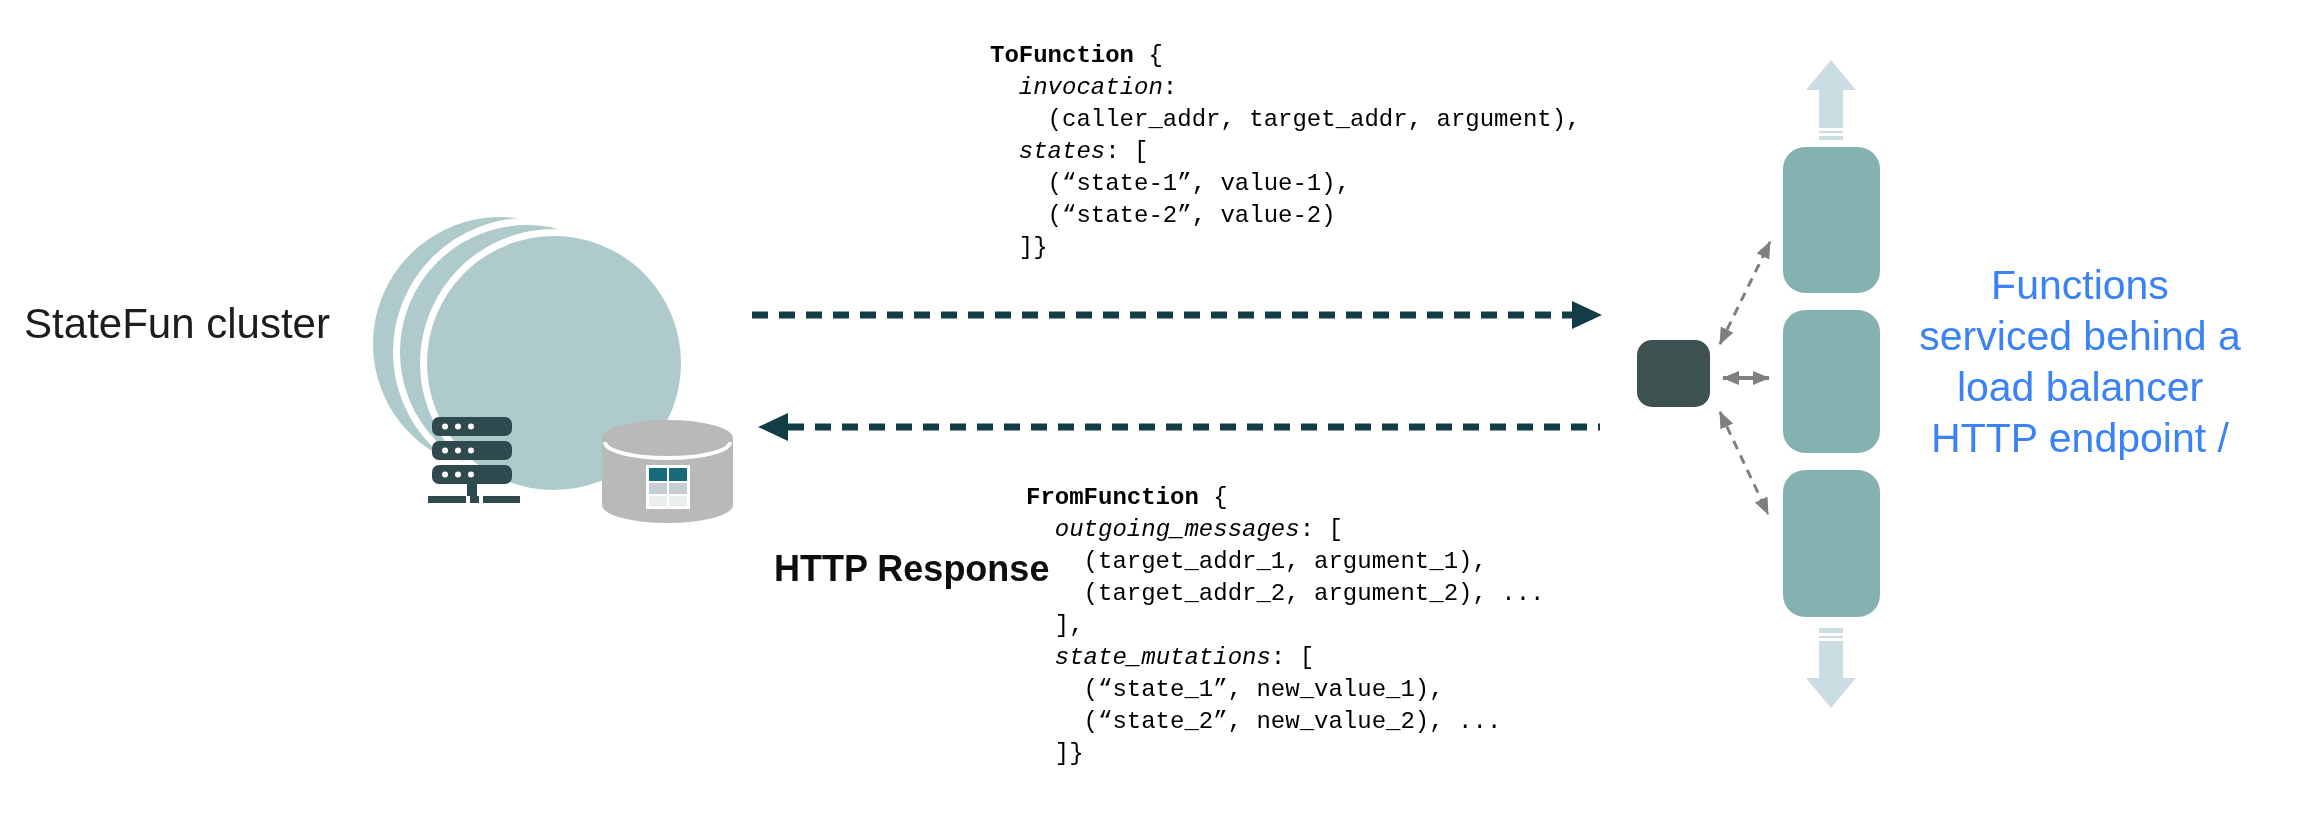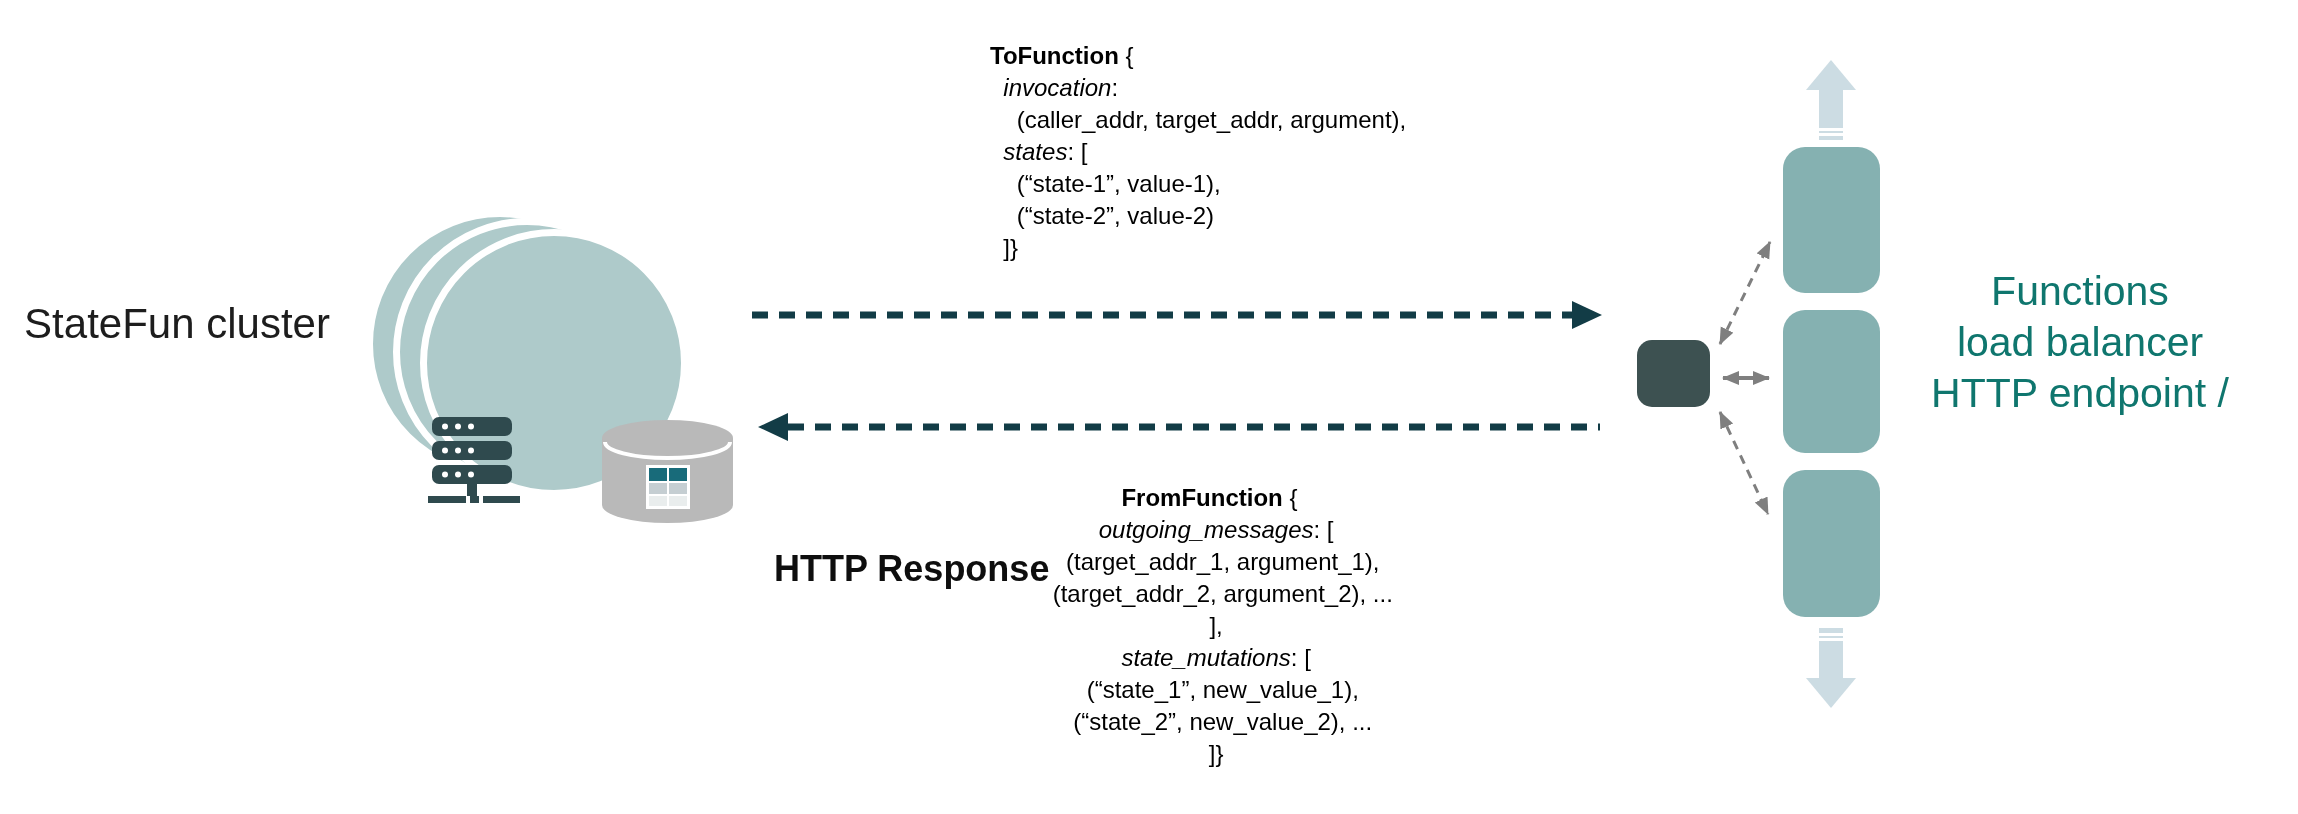--- a/index.html
+++ b/index.html
@@ -8,30 +8,30 @@
   .abs{position:absolute;}
   
   .circle{position:absolute;width:254px;height:254px;border-radius:50%;
           background:#aecaca;border:7px solid #ffffff;box-sizing:content-box;}
   .c1{left:366px;top:210px;}
   .c2{left:393px;top:218px;}
   .c3{left:420px;top:229px;}
   
   .left-label{position:absolute;left:18px;top:296px;width:318px;text-align:center;
               font-size:42px;line-height:56px;color:#1d1d1d;}
-  .right-label{position:absolute;left:1918px;top:266px;width:324px;text-align:center;
-               font-size:41px;line-height:51px;color:#0f766e;}
+  .right-label{position:absolute;left:1918px;top:260px;width:324px;text-align:center;
+               font-size:41px;line-height:51px;color:#3b82f6;}
   .hlabel{position:absolute;font-weight:bold;font-size:36px;color:#0e0e0e;}
   .post{left:774px;top:128px;}
   .resp{left:774px;top:548px;}
   
-  .code{position:absolute;font-family:Liberation Sans, sans-serif;
+  .code{position:absolute;font-family:Liberation Mono, monospace;
         font-size:24px;line-height:32px;white-space:pre;color:#000;}
   .codeTop{left:990px;top:40px;}
-  .codeBottom{left:1026px;top:482px;text-align:center;}
+  .codeBottom{left:1026px;top:482px;}
   .cb{font-weight:bold;}
   .ci{font-style:italic;}
   
   .lb{position:absolute;left:1637px;top:340px;width:73px;height:67px;
       border-radius:15px;background:#3d5151;}
   .fbox{position:absolute;left:1783px;width:97px;background:#85b1b1;border-radius:22px;}
   .f1{top:147px;height:146px;}
   .f2{top:310px;height:143px;}
   .f3{top:470px;height:147px;}
   .overlay{position:absolute;left:0;top:0;}
@@ -127,17 +127,18 @@
   <div class="code codeTop"><div><span class="cb">ToFunction</span><span> {</span></div><div><span>  </span><span class="ci">invocation</span><span>:</span></div><div><span>    (caller_addr, target_addr, argument),</span></div><div><span>  </span><span class="ci">states</span><span>: [</span></div><div><span>    (“state-1”, value-1),</span></div><div><span>    (“state-2”, value-2)</span></div><div><span>  ]}</span></div></div>
   <div class="code codeBottom"><div><span class="cb">FromFunction</span><span> {</span></div><div><span>  </span><span class="ci">outgoing_messages</span><span>: [</span></div><div><span>    (target_addr_1, argument_1),</span></div><div><span>    (target_addr_2, argument_2), ...</span></div><div><span>  ],</span></div><div><span>  </span><span class="ci">state_mutations</span><span>: [</span></div><div><span>    (“state_1”, new_value_1),</span></div><div><span>    (“state_2”, new_value_2), ...</span></div><div><span>  ]}</span></div></div>
 
   <div class="lb"></div>
   <div class="fbox f1"></div>
   <div class="fbox f2"></div>
   <div class="fbox f3"></div>
 
   <div class="right-label">
       <div>Functions</div>
+      <div>serviced behind a</div>
       <div>load balancer</div>
       <div>HTTP endpoint /</div>
     </div>
 
 </div>
 
 </body></html>

